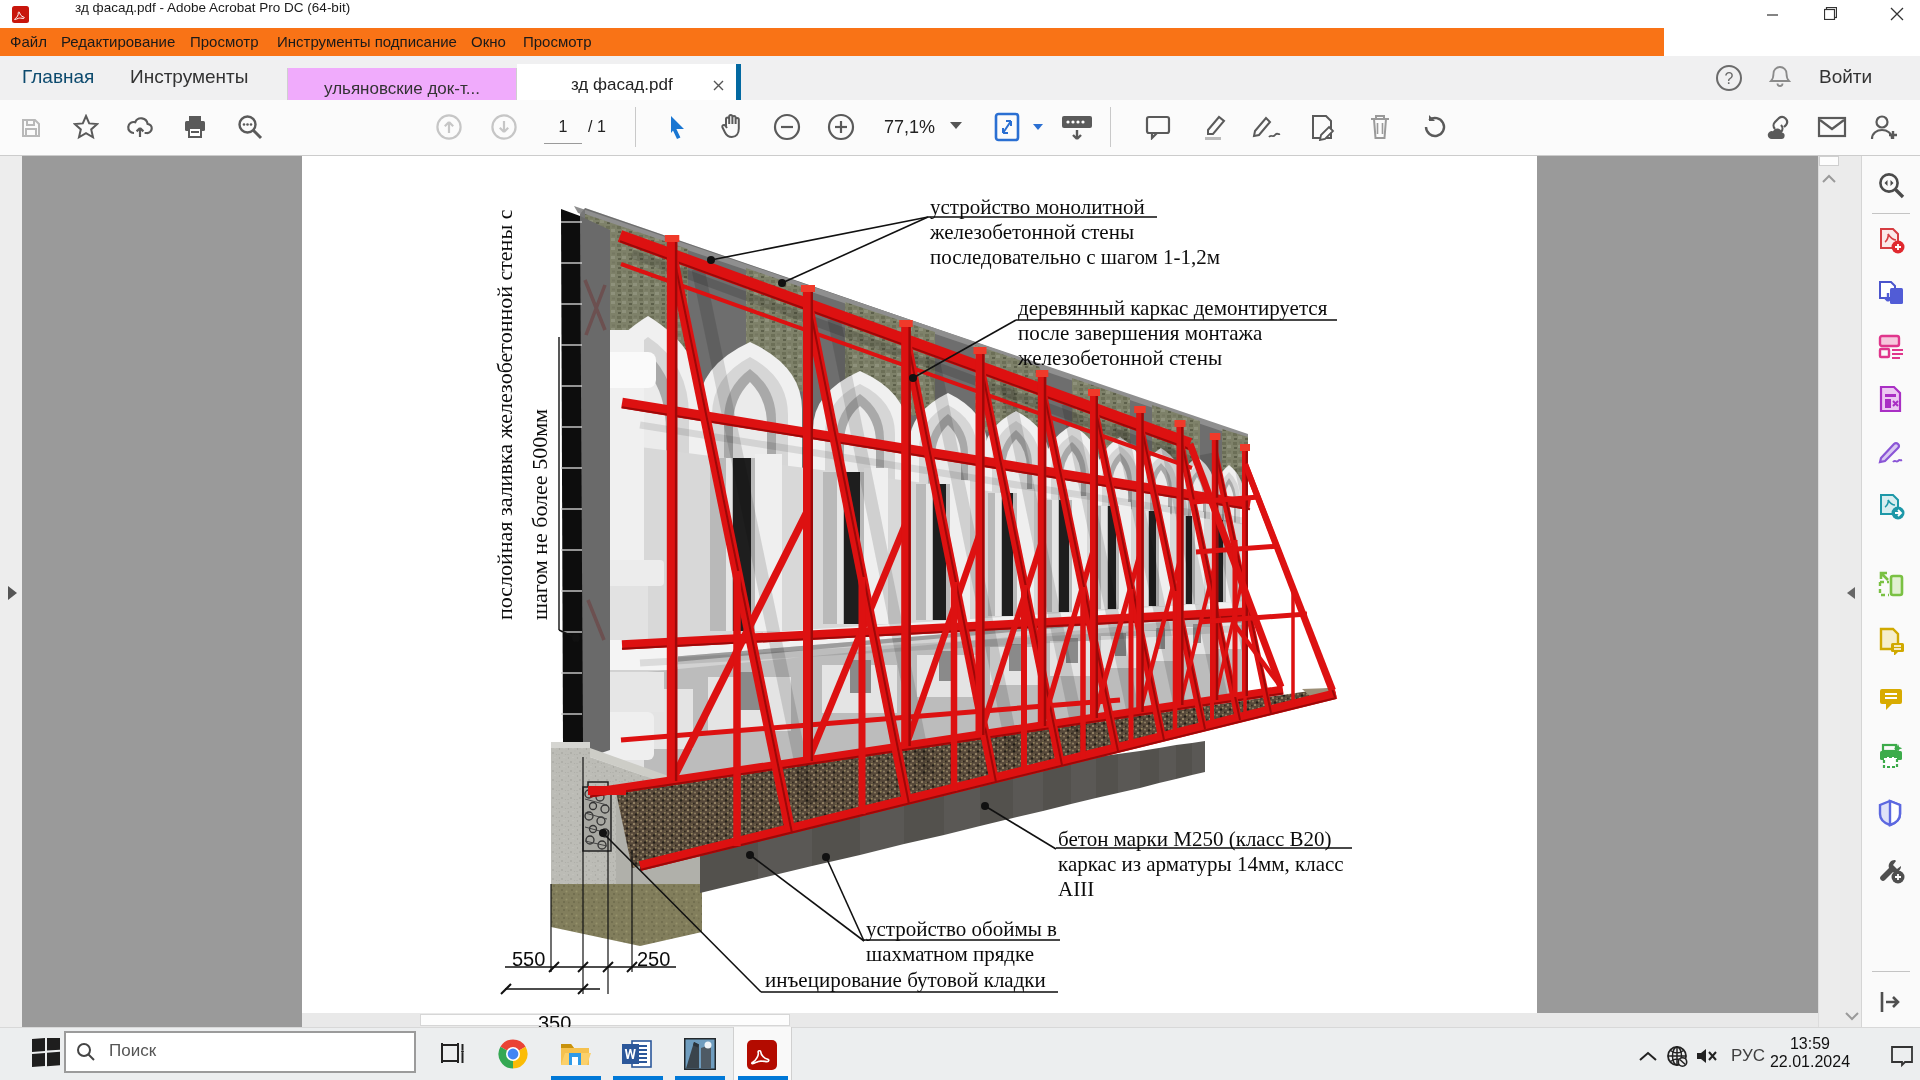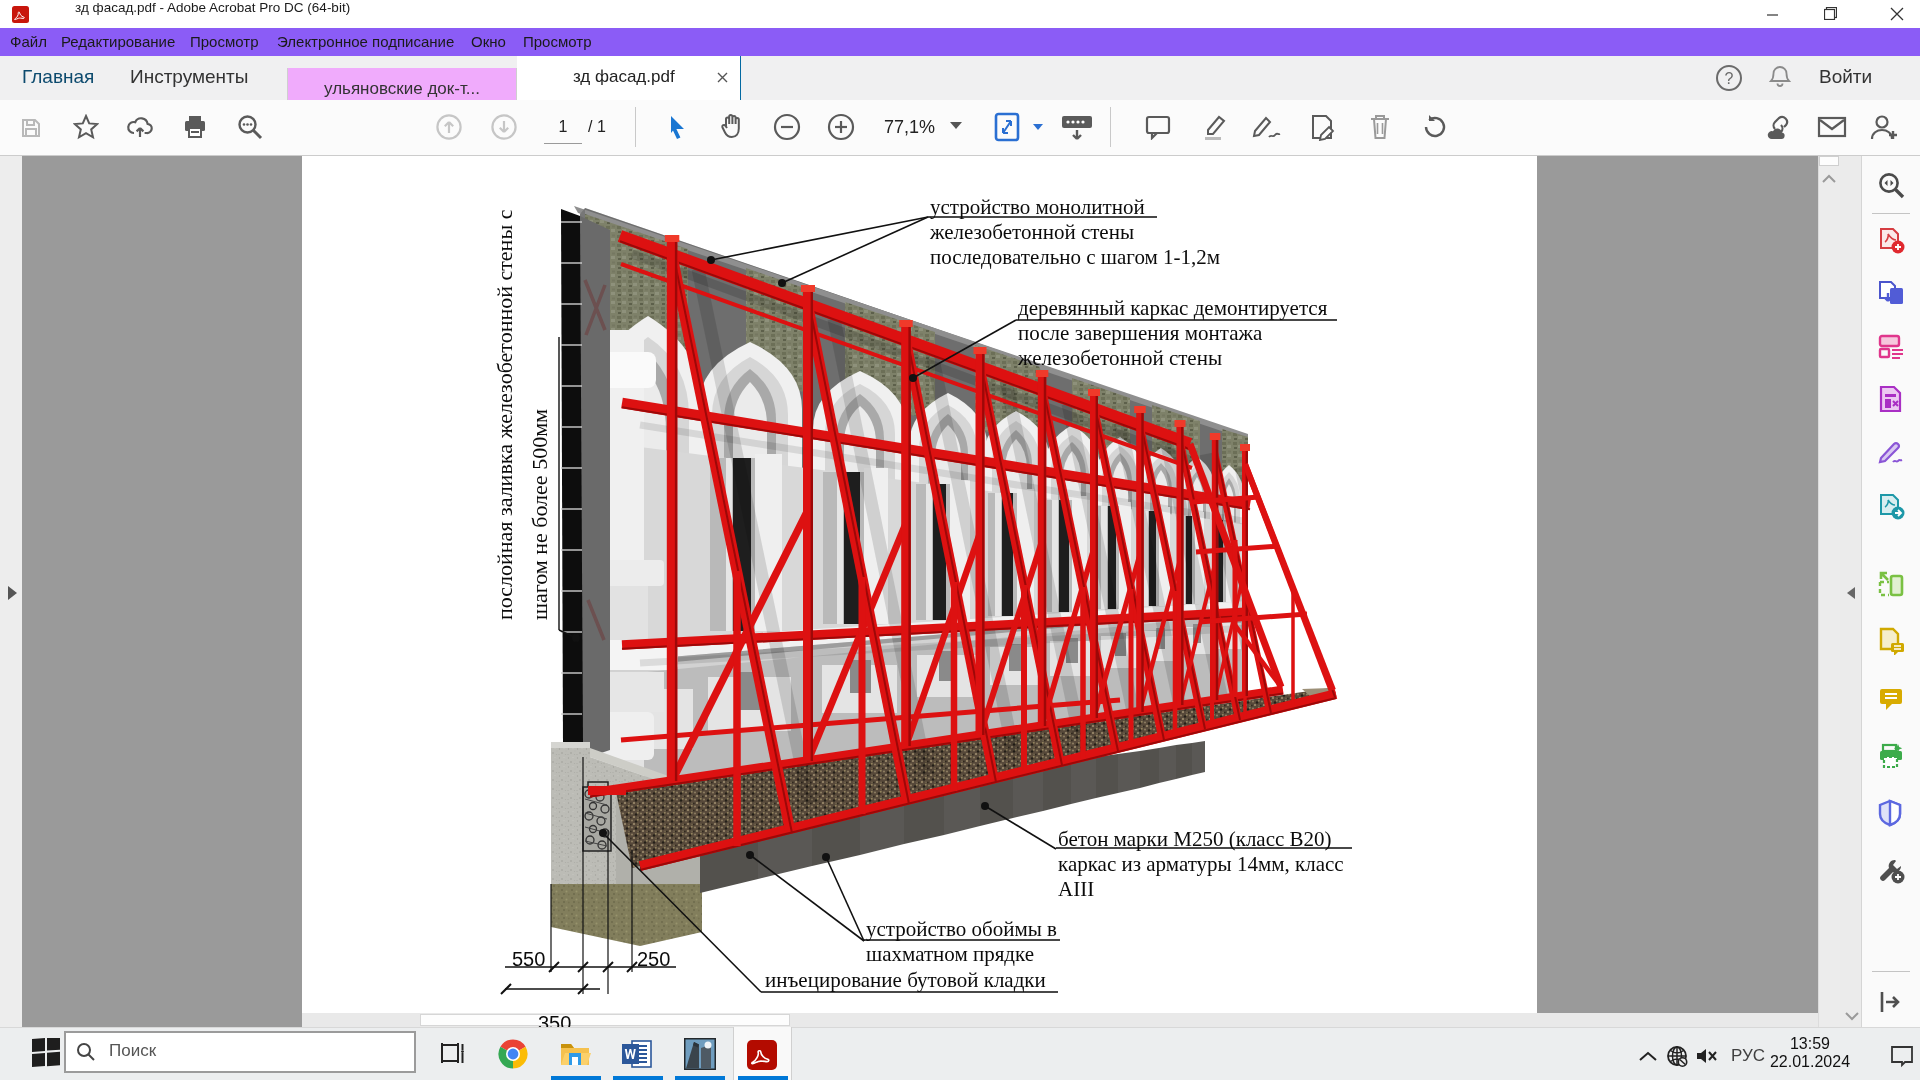--- a/index.html
+++ b/index.html
@@ -18,36 +18,36 @@
     </svg>
  <svg width="13" height="13" style="position:absolute;left:1824px;top:7px">
       <rect x="2.5" y="0.5" width="10" height="10" fill="none" stroke="#333" stroke-width="1.2"></rect>
       <rect x="0.5" y="2.5" width="10" height="10" fill="#fff" stroke="#333" stroke-width="1.2"></rect>
     </svg>
  <svg width="14" height="14" style="position:absolute;left:1890px;top:7px">
       <path d="M1 1 L13 13 M13 1 L1 13" stroke="#333" stroke-width="1.3"></path>
     </svg>
 </div>
 
-<div class="abs" style="left:0;top:28px;width:1920px;height:28px;background:#8b5cf6;font-size:15px;color:#1a1a1a">
+<div class="abs" style="left:0;top:28px;width:1664px;height:28px;background:#f97316;font-size:15px;color:#1a1a1a">
  <span class="abs" style="left:10px;top:5px">Файл</span>
  <span class="abs" style="left:61px;top:5px">Редактирование</span>
  <span class="abs" style="left:190px;top:5px">Просмотр</span>
- <span class="abs" style="left:277px;top:5px">Электронное подписание</span>
+ <span class="abs" style="left:277px;top:5px">Инструменты подписание</span>
  <span class="abs" style="left:471px;top:5px">Окно</span>
  <span class="abs" style="left:523px;top:5px">Просмотр</span>
 </div>
 
 <div class="abs" style="left:0;top:56px;width:1920px;height:44px;background:#f0f0f1">
  <div class="abs" style="left:22px;top:10px;font-size:19px;color:#0c4a6e">Главная</div>
  <div class="abs" style="left:130px;top:10px;font-size:19px;color:#333">Инструменты</div>
  <div class="abs" style="left:287px;top:12px;width:230px;height:44px;border-left:1px solid #cfcfcf;border-right:1px solid #cfcfcf;background:#f0abfc">
    <div style="margin-top:11px;text-align:center;font-size:17px;color:#333">ульяновские док-т...</div>
  </div>
- <div class="abs" style="left:517px;top:0;width:224px;height:44px;background:#fff;border-right:1px solid #0369a1">
+ <div class="abs" style="left:517px;top:8px;width:224px;height:44px;background:#fff;border-right:5px solid #0369a1">
    <div style="margin-top:11px;text-align:center;font-size:17px;color:#222">зд фасад.pdf&nbsp;&nbsp;</div>
    <svg width="11" height="11" style="position:absolute;right:12px;top:16px">
         <path d="M1 1 L10 10 M10 1 L1 10" stroke="#555" stroke-width="1.4"></path>
       </svg>
  </div>
  <svg width="28" height="28" style="position:absolute;left:1715px;top:8px">
       <circle cx="14" cy="14" r="12" fill="none" stroke="#6b6b6b" stroke-width="2"></circle>
       <text x="14" y="20" text-anchor="middle" font-size="16" fill="#6b6b6b" font-family="Liberation Sans">?</text>
     </svg>
  <svg width="24" height="26" style="position:absolute;left:1768px;top:9px">

